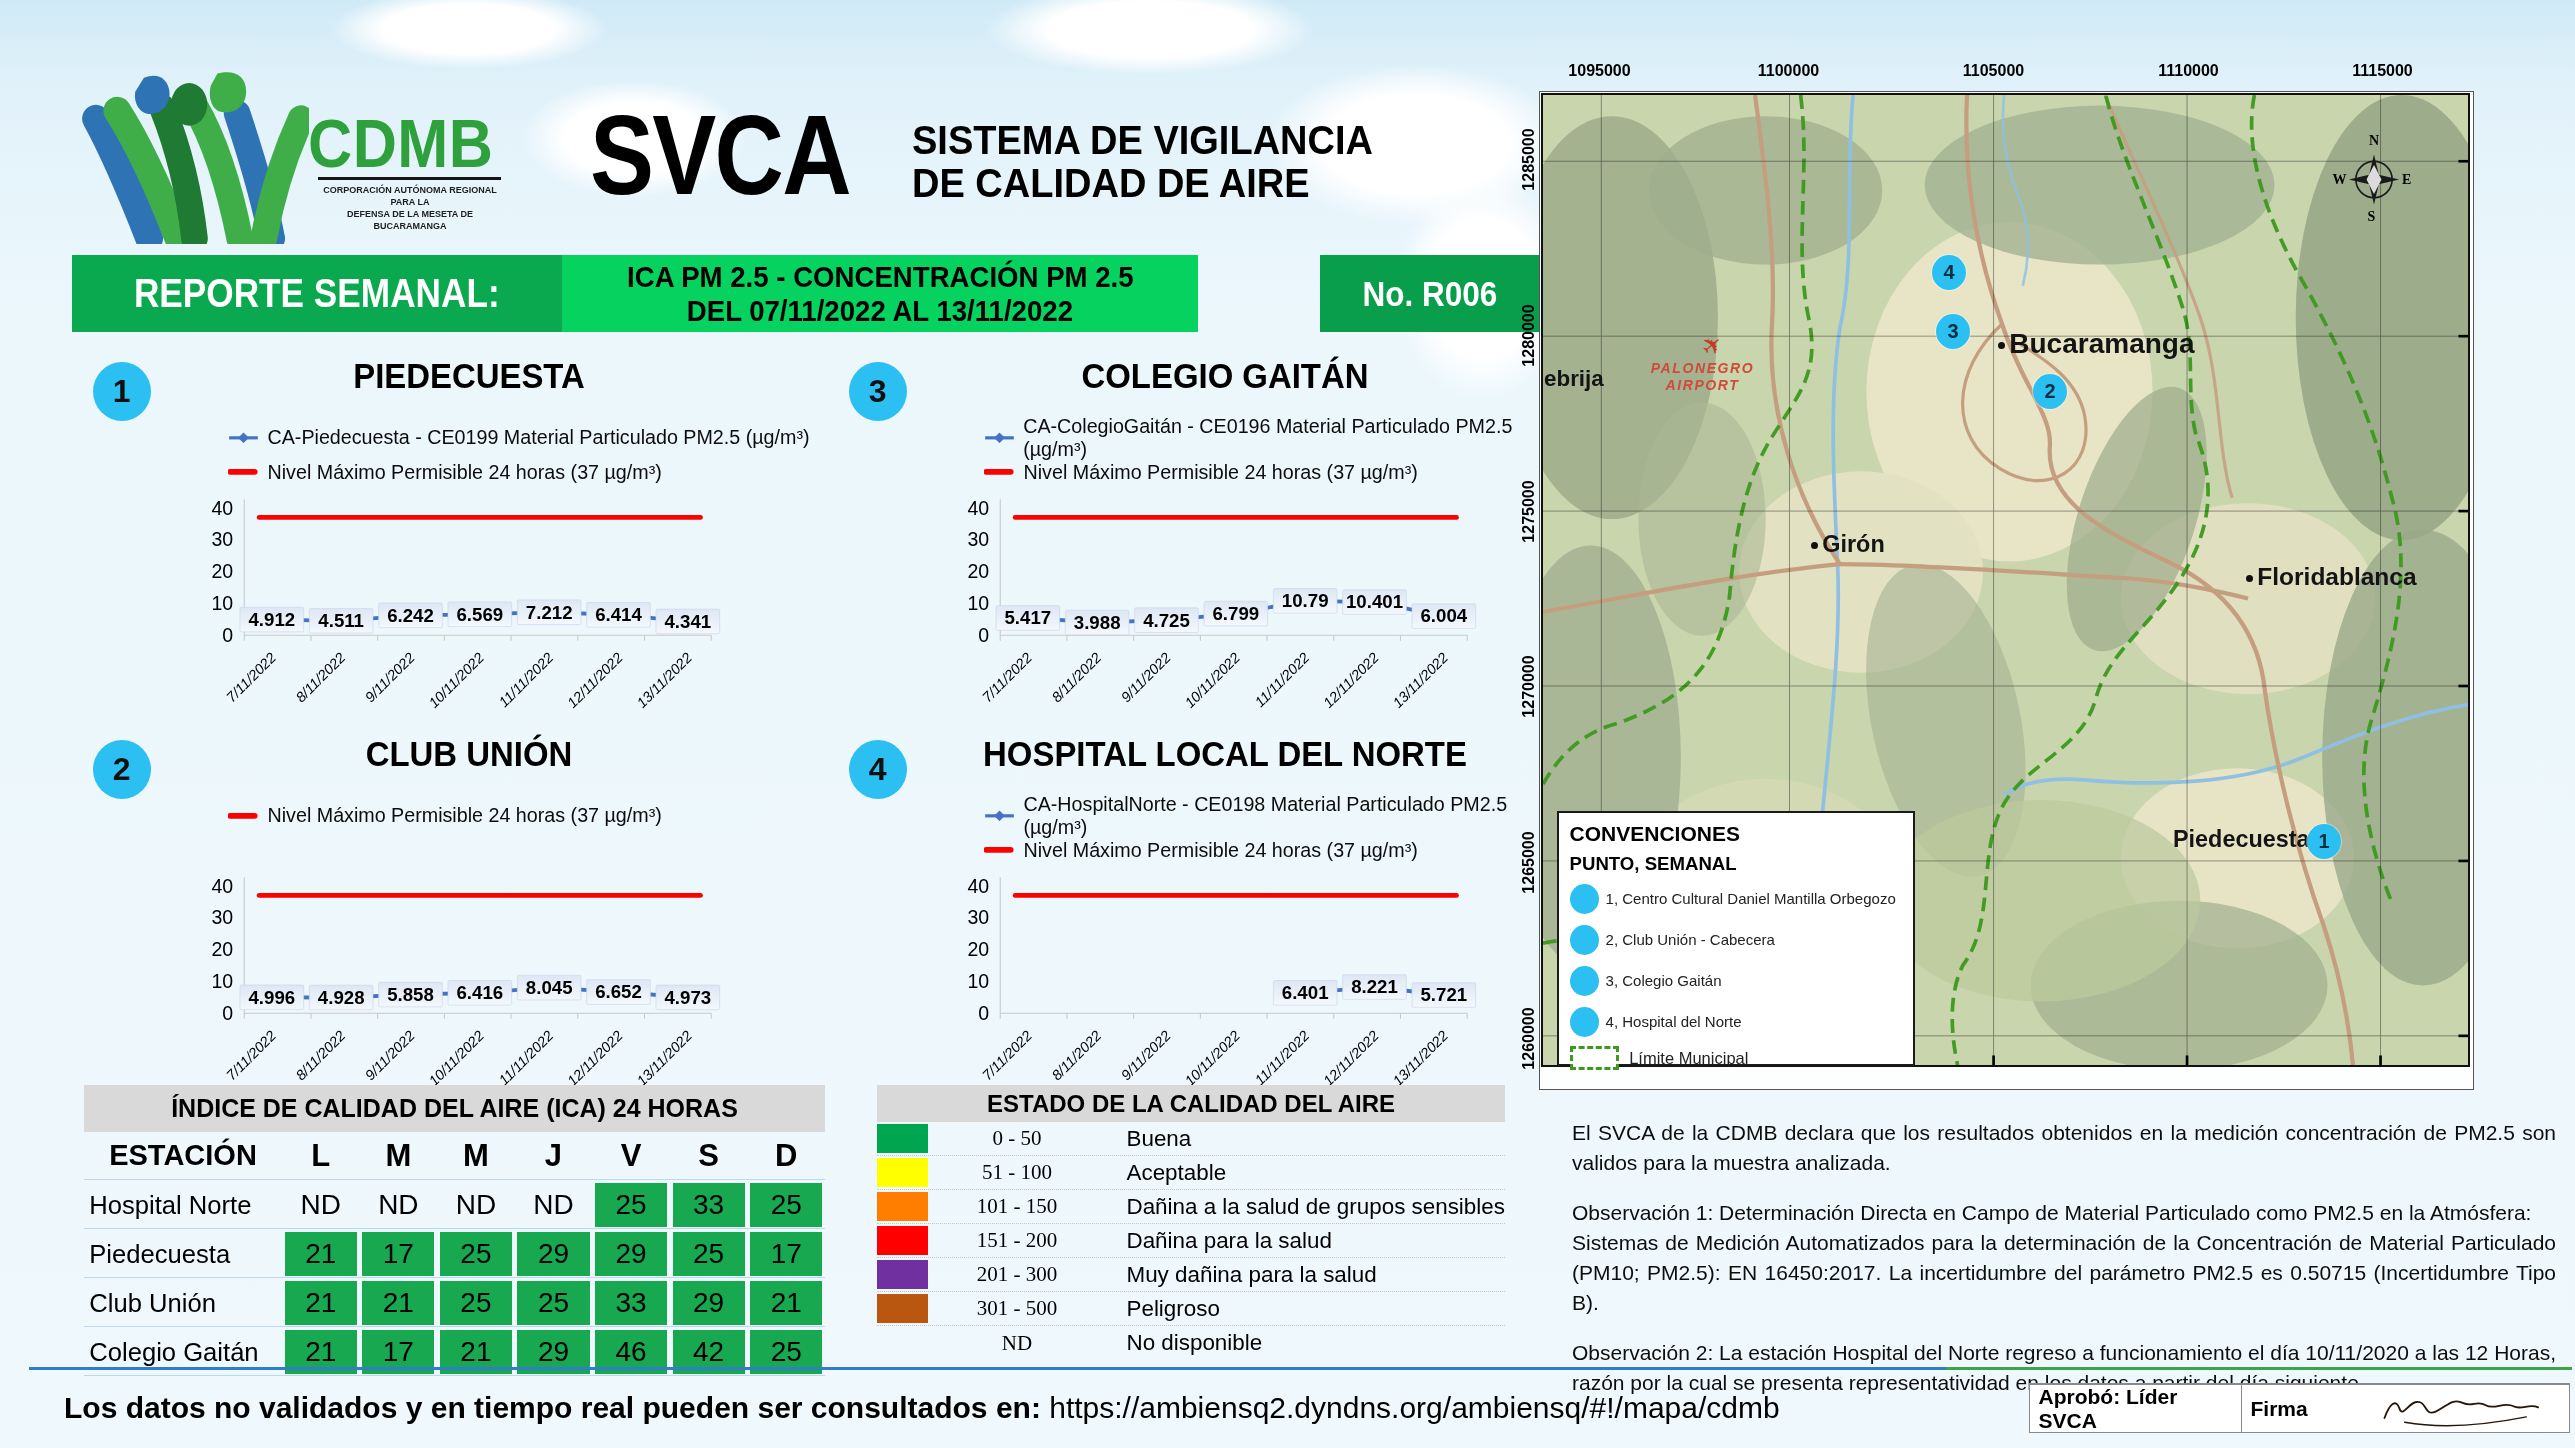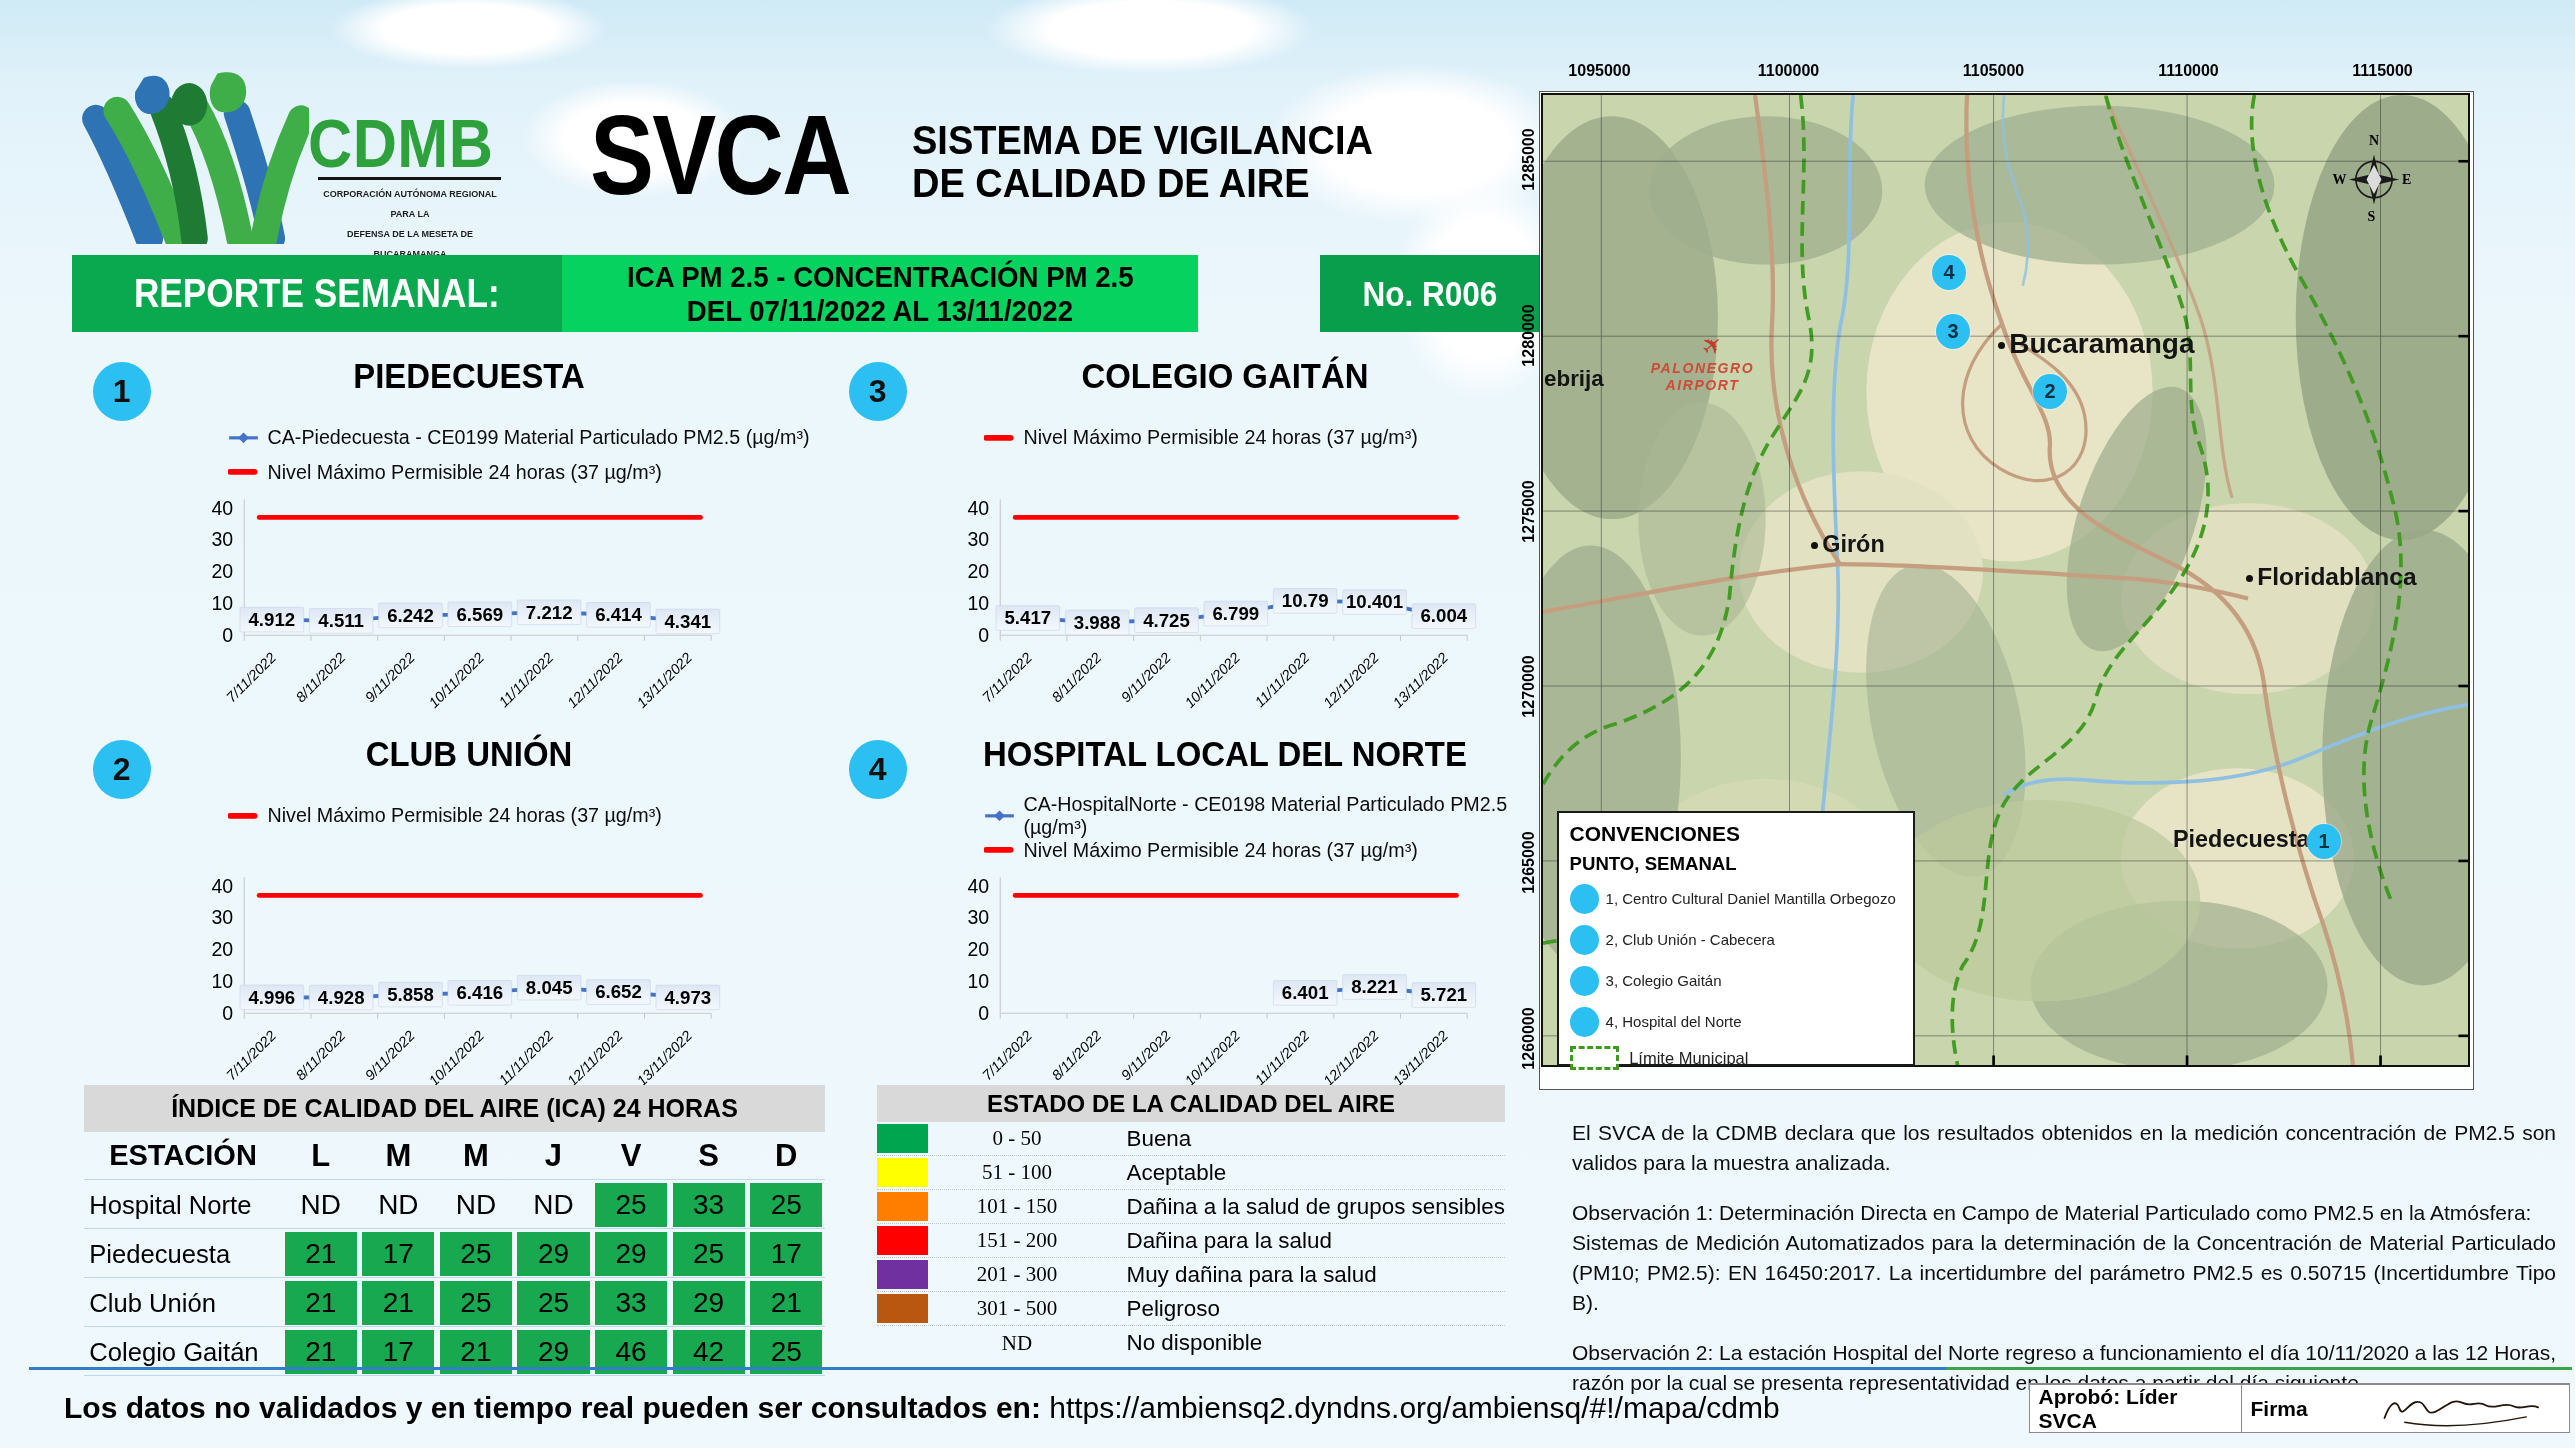--- a/index.html
+++ b/index.html
@@ -8,21 +8,21 @@
   .page { position:absolute; inset:0; overflow:hidden;
           background:linear-gradient(180deg,#cfeaf6 0px,#e2f2fa 91px,#ecf7fc 319px,#eef8fd 100%); }
   .cloud { position:absolute; background:radial-gradient(closest-side,#ffffff 62%,rgba(255,255,255,0) 100%); border-radius:50%; }
 
   
   .logo-figs { position:absolute; left:80px; top:68px; width:229px; height:176px; }
   .logo-word { position:absolute; left:308px; top:104px; width:202px; font-size:68px; font-weight:800;
                letter-spacing:0.5px; color:#2ea13d; transform:scaleX(.9); transform-origin:left; }
   .logo-rule { position:absolute; left:318px; top:177px; width:183px; height:3.2px; background:#151515; }
   .logo-cap  { position:absolute; left:313px; top:184px; width:194px; text-align:center;
-               font-size:9px; font-weight:700; color:#1d1d1d; line-height:20px; }
+               font-size:9px; font-weight:700; color:#1d1d1d; line-height:12px; }
 
   
   .svca { position:absolute; left:590px; top:99px; font-size:113px; font-weight:900; letter-spacing:-2.1px;
           transform:scaleX(.85); transform-origin:left; line-height:1; }
   .svca-sub { position:absolute; left:912px; top:119px; width:522px; font-size:40px; font-weight:800;
               line-height:43px; transform:scaleX(.95); transform-origin:left; }
 
   
   .banner-left { position:absolute; left:72px; top:255px; width:490px; height:77px;
                  display:flex; align-items:center; justify-content:center; }
@@ -235,20 +235,27 @@
           <text x="900.3333333333334" y="390" text-anchor="end" font-size="34" font-style="italic" font-family="Liberation Sans, sans-serif" fill="#000" transform="rotate(-45 900.3333333333334 390)">11/11/2022</text>
           <text x="1063.6666666666667" y="390" text-anchor="end" font-size="34" font-style="italic" font-family="Liberation Sans, sans-serif" fill="#000" transform="rotate(-45 1063.6666666666667 390)">12/11/2022</text>
           <text x="1227" y="390" text-anchor="end" font-size="34" font-style="italic" font-family="Liberation Sans, sans-serif" fill="#000" transform="rotate(-45 1227 390)">13/11/2022</text>
         </svg></div>
   </section>
 
   <section class="chart" style="left:831px;top:330px;">
     <div class="badge" style="background: rgb(43, 192, 241);">3</div>
     <h2 class="chart-title">COLEGIO GAITÁN</h2>
     <div class="legend">
+      <div class="lrow">
+        <svg width="31" height="11.7" viewBox="0 0 57.3906 22">
+            <line x1="2" y1="11" x2="56" y2="11" stroke="#4472c4" stroke-width="6"></line>
+            <polygon points="29,1 39,11 29,21 19,11" fill="#4472c4"></polygon>
+          </svg>
+        <span class="ltext">CA-ColegioGaitán - CE0196 Material Particulado PM2.5 (µg/m³)</span>
+      </div>
       <div class="lrow">
         <svg width="31" height="11.7" viewBox="0 0 58 22">
             <line x1="4" y1="11" x2="50" y2="11" stroke="#fe0000" stroke-width="11" stroke-linecap="round"></line>
           </svg>
         <span class="ltext">Nivel Máximo Permisible 24 horas (37 µg/m³)</span>
       </div>
     </div>
     <div class="plot"><svg viewBox="0 0 1300 490" width="100%" height="100%">
           <defs>
             <linearGradient id="gLab1" x1="0" y1="0" x2="0" y2="1">

